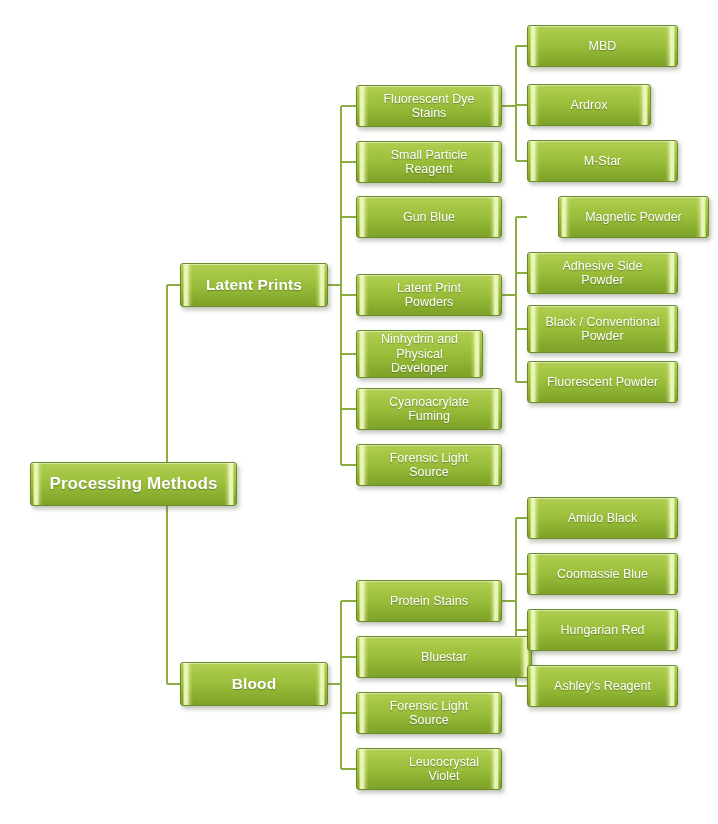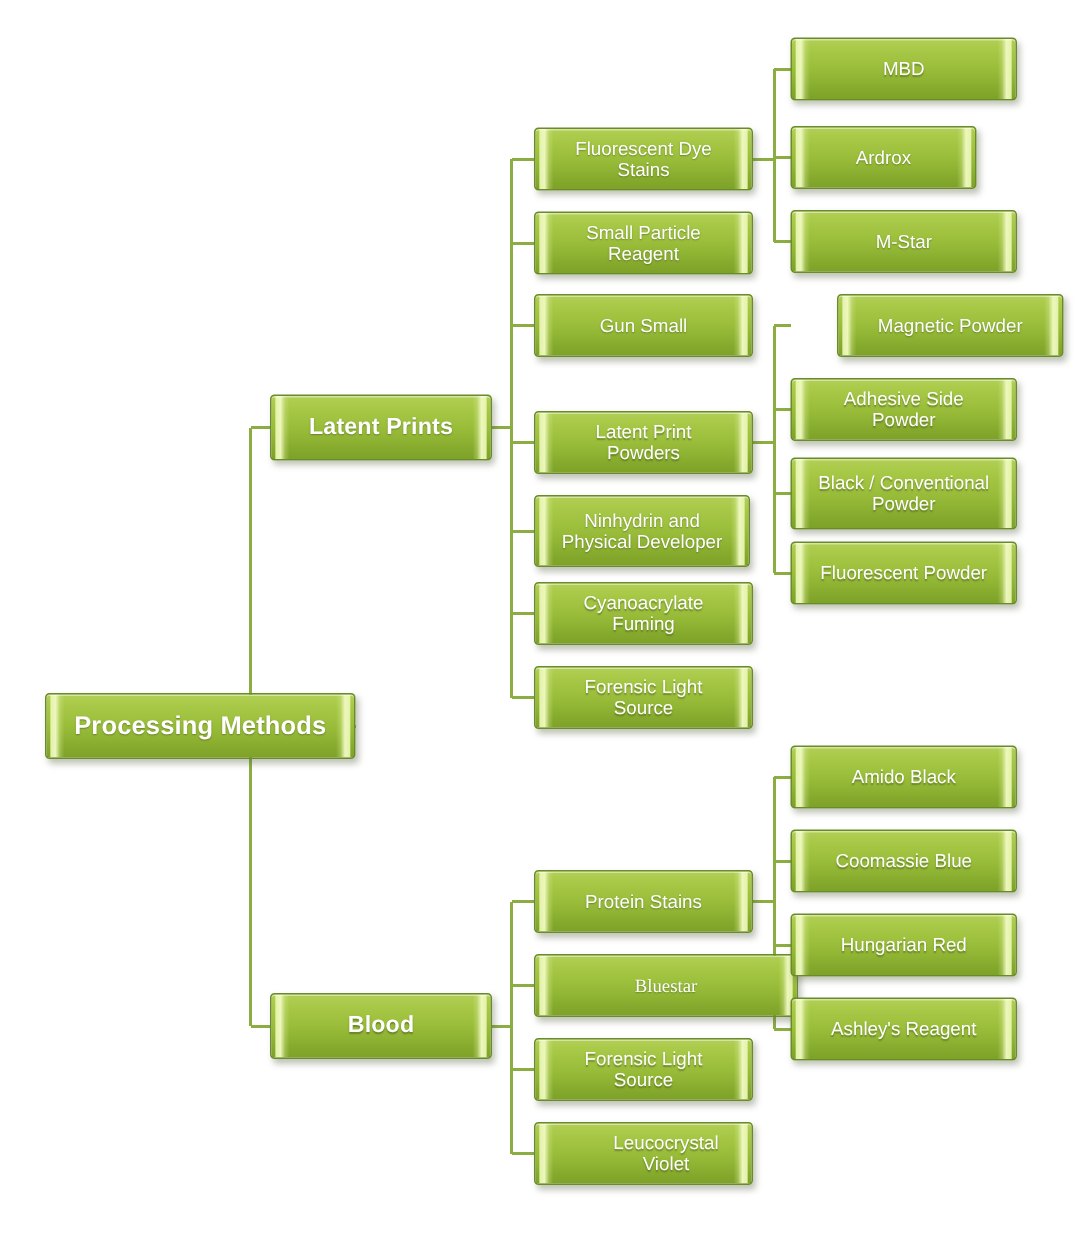--- a/index.html
+++ b/index.html
@@ -164,28 +164,28 @@
 
   <div class="node lvl3" style="left:356px; top:85px; width:146px; height:42px;">
     <span class="label">Fluorescent Dye Stains</span>
   </div>
 
   <div class="node lvl3" style="left:356px; top:141px; width:146px; height:42px;">
     <span class="label">Small Particle Reagent</span>
   </div>
 
   <div class="node lvl3" style="left:356px; top:196px; width:146px; height:42px;">
-    <span class="label">Gun Small</span>
+    <span class="label">Gun Blue</span>
   </div>
 
   <div class="node lvl3" style="left:356px; top:274px; width:146px; height:42px;">
     <span class="label">Latent Print Powders</span>
   </div>
 
-  <div class="node lvl3" style="left:356px; top:330px; width:144px; height:48px;text-align:center;">
+  <div class="node lvl3" style="left:356px; top:330px; width:127px; height:48px;text-align:center;">
     <span class="label">Ninhydrin and Physical Developer</span>
   </div>
 
   <div class="node lvl3" style="left:356px; top:388px; width:146px; height:42px;">
     <span class="label">Cyanoacrylate Fuming</span>
   </div>
 
   <div class="node lvl3" style="left:356px; top:444px; width:146px; height:42px;">
     <span class="label">Forensic Light Source</span>
   </div>
@@ -215,21 +215,21 @@
   </div>
 
   <div class="node lvl4" style="left:527px; top:361px; width:151px; height:42px;">
     <span class="label">Fluorescent Powder</span>
   </div>
 
   <div class="node lvl3" style="left:356px; top:580px; width:146px; height:42px;">
     <span class="label">Protein Stains</span>
   </div>
 
-  <div class="node lvl3" style="left:356px; top:636px; width:176px; height:42px;font-family:Liberation Serif, serif;">
+  <div class="node lvl3" style="left:356px; top:636px; width:176px; height:42px;">
     <span class="label">Bluestar</span>
   </div>
 
   <div class="node lvl3" style="left:356px; top:692px; width:146px; height:42px;">
     <span class="label">Forensic Light Source</span>
   </div>
 
   <div class="node lvl3" style="left:356px; top:748px; width:146px; height:42px;padding-left:44px;">
     <span class="label">Leucocrystal Violet</span>
   </div>

